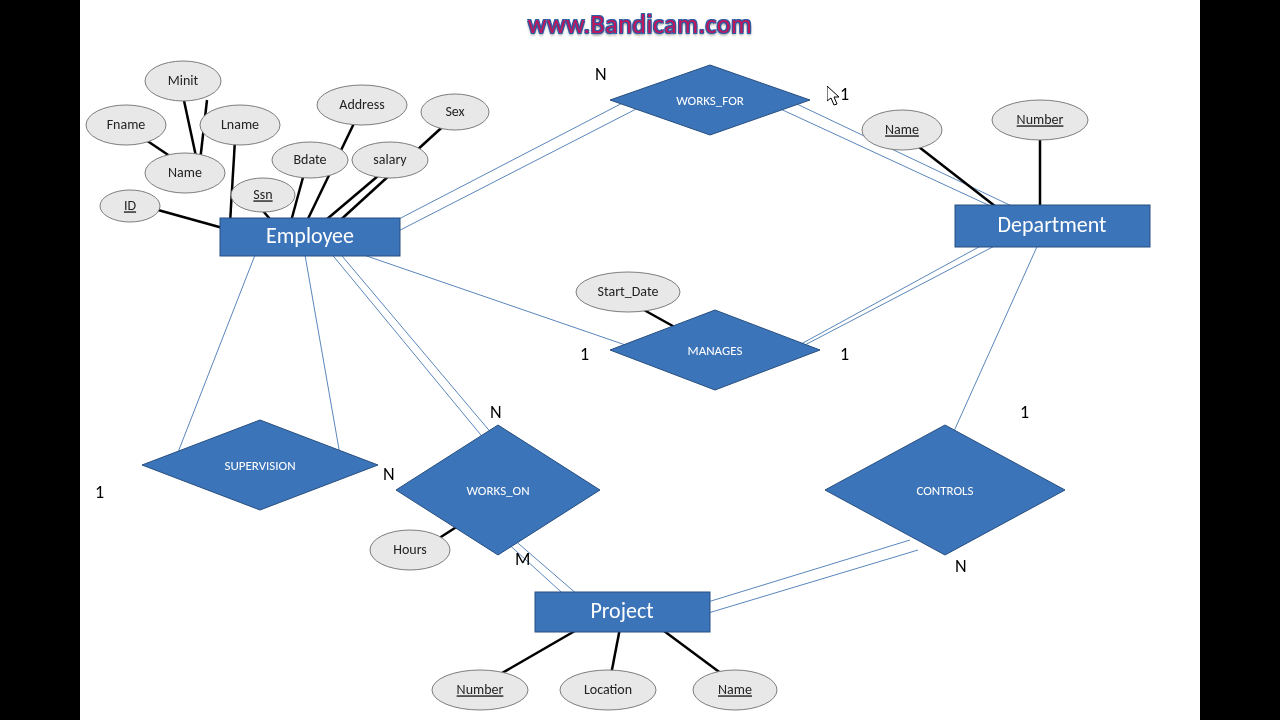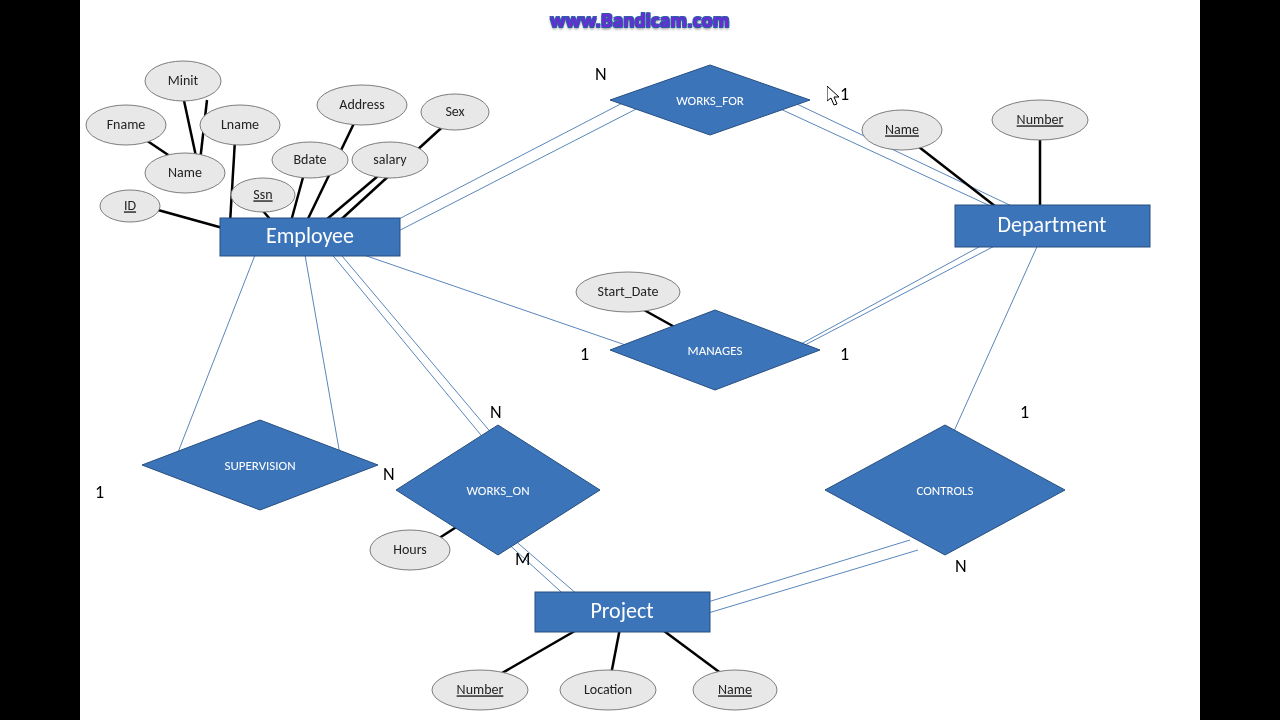--- a/index.html
+++ b/index.html
@@ -1,17 +1,17 @@
 <!DOCTYPE html>
 <html><head>
 <meta charset="utf-8">
 <style>
 html,body{margin:0;padding:0;width:1280px;height:720px;background:#000;font-family:Calibri,Arial,sans-serif;overflow:hidden}
 .canvas{position:absolute;left:80px;top:0;width:1120px;height:720px;background:#fff}
-.watermark{position:absolute;left:50%;top:8px;transform:translateX(-50%);font-size:20px;font-weight:700;color:#6d28d9;text-shadow:-1px -1px 0 #2b5da6,1px -1px 0 #2b5da6,-1px 1px 0 #2b5da6,1px 1px 0 #2b5da6,0 2px 3px rgba(0,0,0,.6);letter-spacing:.5px;z-index:200}
+.watermark{position:absolute;left:50%;top:8px;transform:translateX(-50%);font-size:26px;font-weight:400;color:#be185d;text-shadow:-1px -1px 0 #2b5da6,1px -1px 0 #2b5da6,-1px 1px 0 #2b5da6,1px 1px 0 #2b5da6,0 2px 3px rgba(0,0,0,.6);letter-spacing:.5px;z-index:200}
 svg{position:absolute;left:0;top:0;width:1120px;height:720px}
 .entity{fill:#3b74b9;stroke:#284f80;stroke-width:1}
 .entity-txt{fill:#fff;font-size:22px;text-anchor:middle;dominant-baseline:middle}
 .rel{fill:#3b74b9;stroke:#284f80;stroke-width:1}
 .rel-txt{fill:#fff;font-size:13px;text-anchor:middle;dominant-baseline:middle}
 .attr{fill:#e8e8e8;stroke:#7d7d7d;stroke-width:1}
 .attr-txt{fill:#232323;font-size:14px;text-anchor:middle;dominant-baseline:middle}
 .attr-txt.key{text-decoration:underline}
 .attrline{stroke:#000;stroke-width:2.5}
 .relline{stroke:#5a86bb;stroke-width:1;fill:none}

